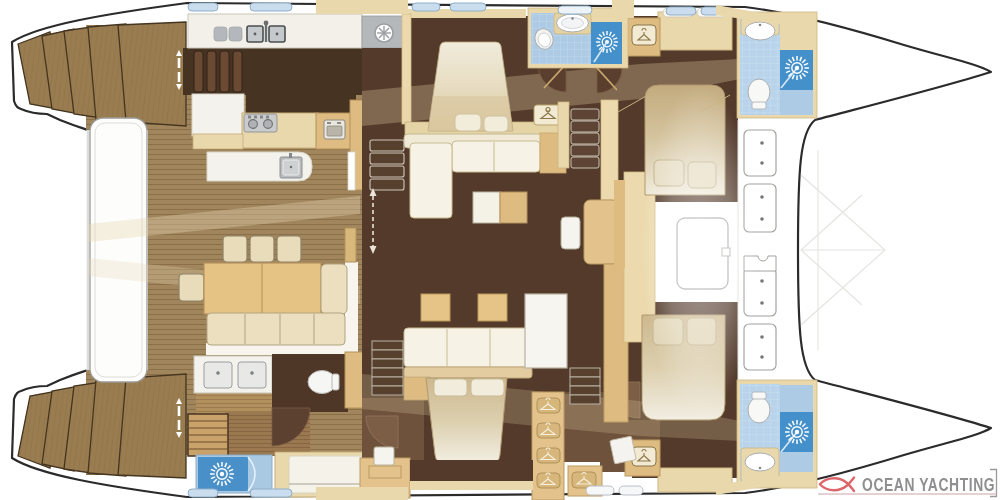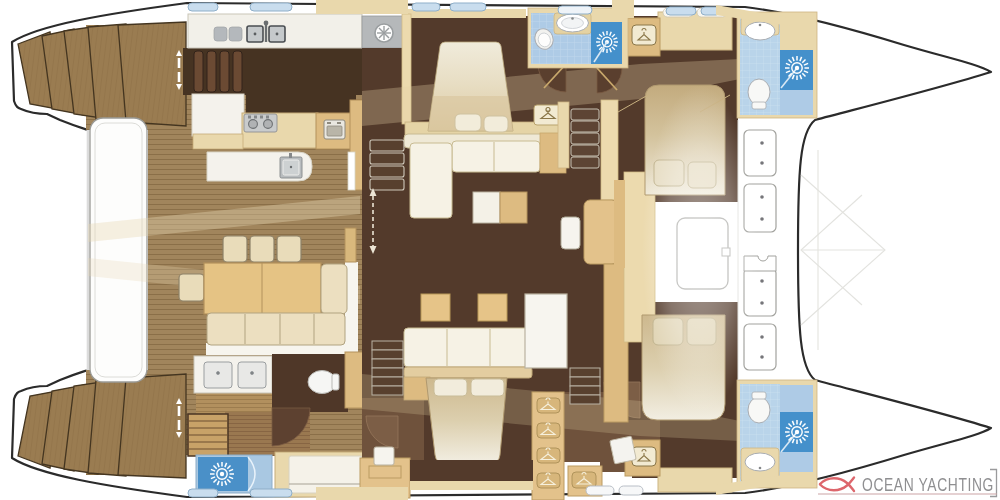--- a/index.html
+++ b/index.html
@@ -1,16 +1,16 @@
 <!DOCTYPE html>
 <html><head>
 <meta charset="utf-8">
 <style>
 html,body{margin:0;padding:0;background:#fff;}
-#wrap{width:1000px;height:500px;position:relative;font-family:"Liberation Sans",sans-serif;}
+#wrap{width:1000px;height:500px;position:relative;font-family:"Liberation Sans",sans-serif;font-weight:bold;}
 </style>
 </head>
 <body>
 <div id="wrap">
 <svg width="1000" height="500" viewBox="0 0 1000 500">
 <defs>
 <pattern id="teak" width="6" height="5" patternUnits="userSpaceOnUse">
 <rect width="6" height="5" fill="#a1855c"></rect>
 <rect y="4" width="6" height="1" fill="#8a6f48"></rect>
 </pattern>

